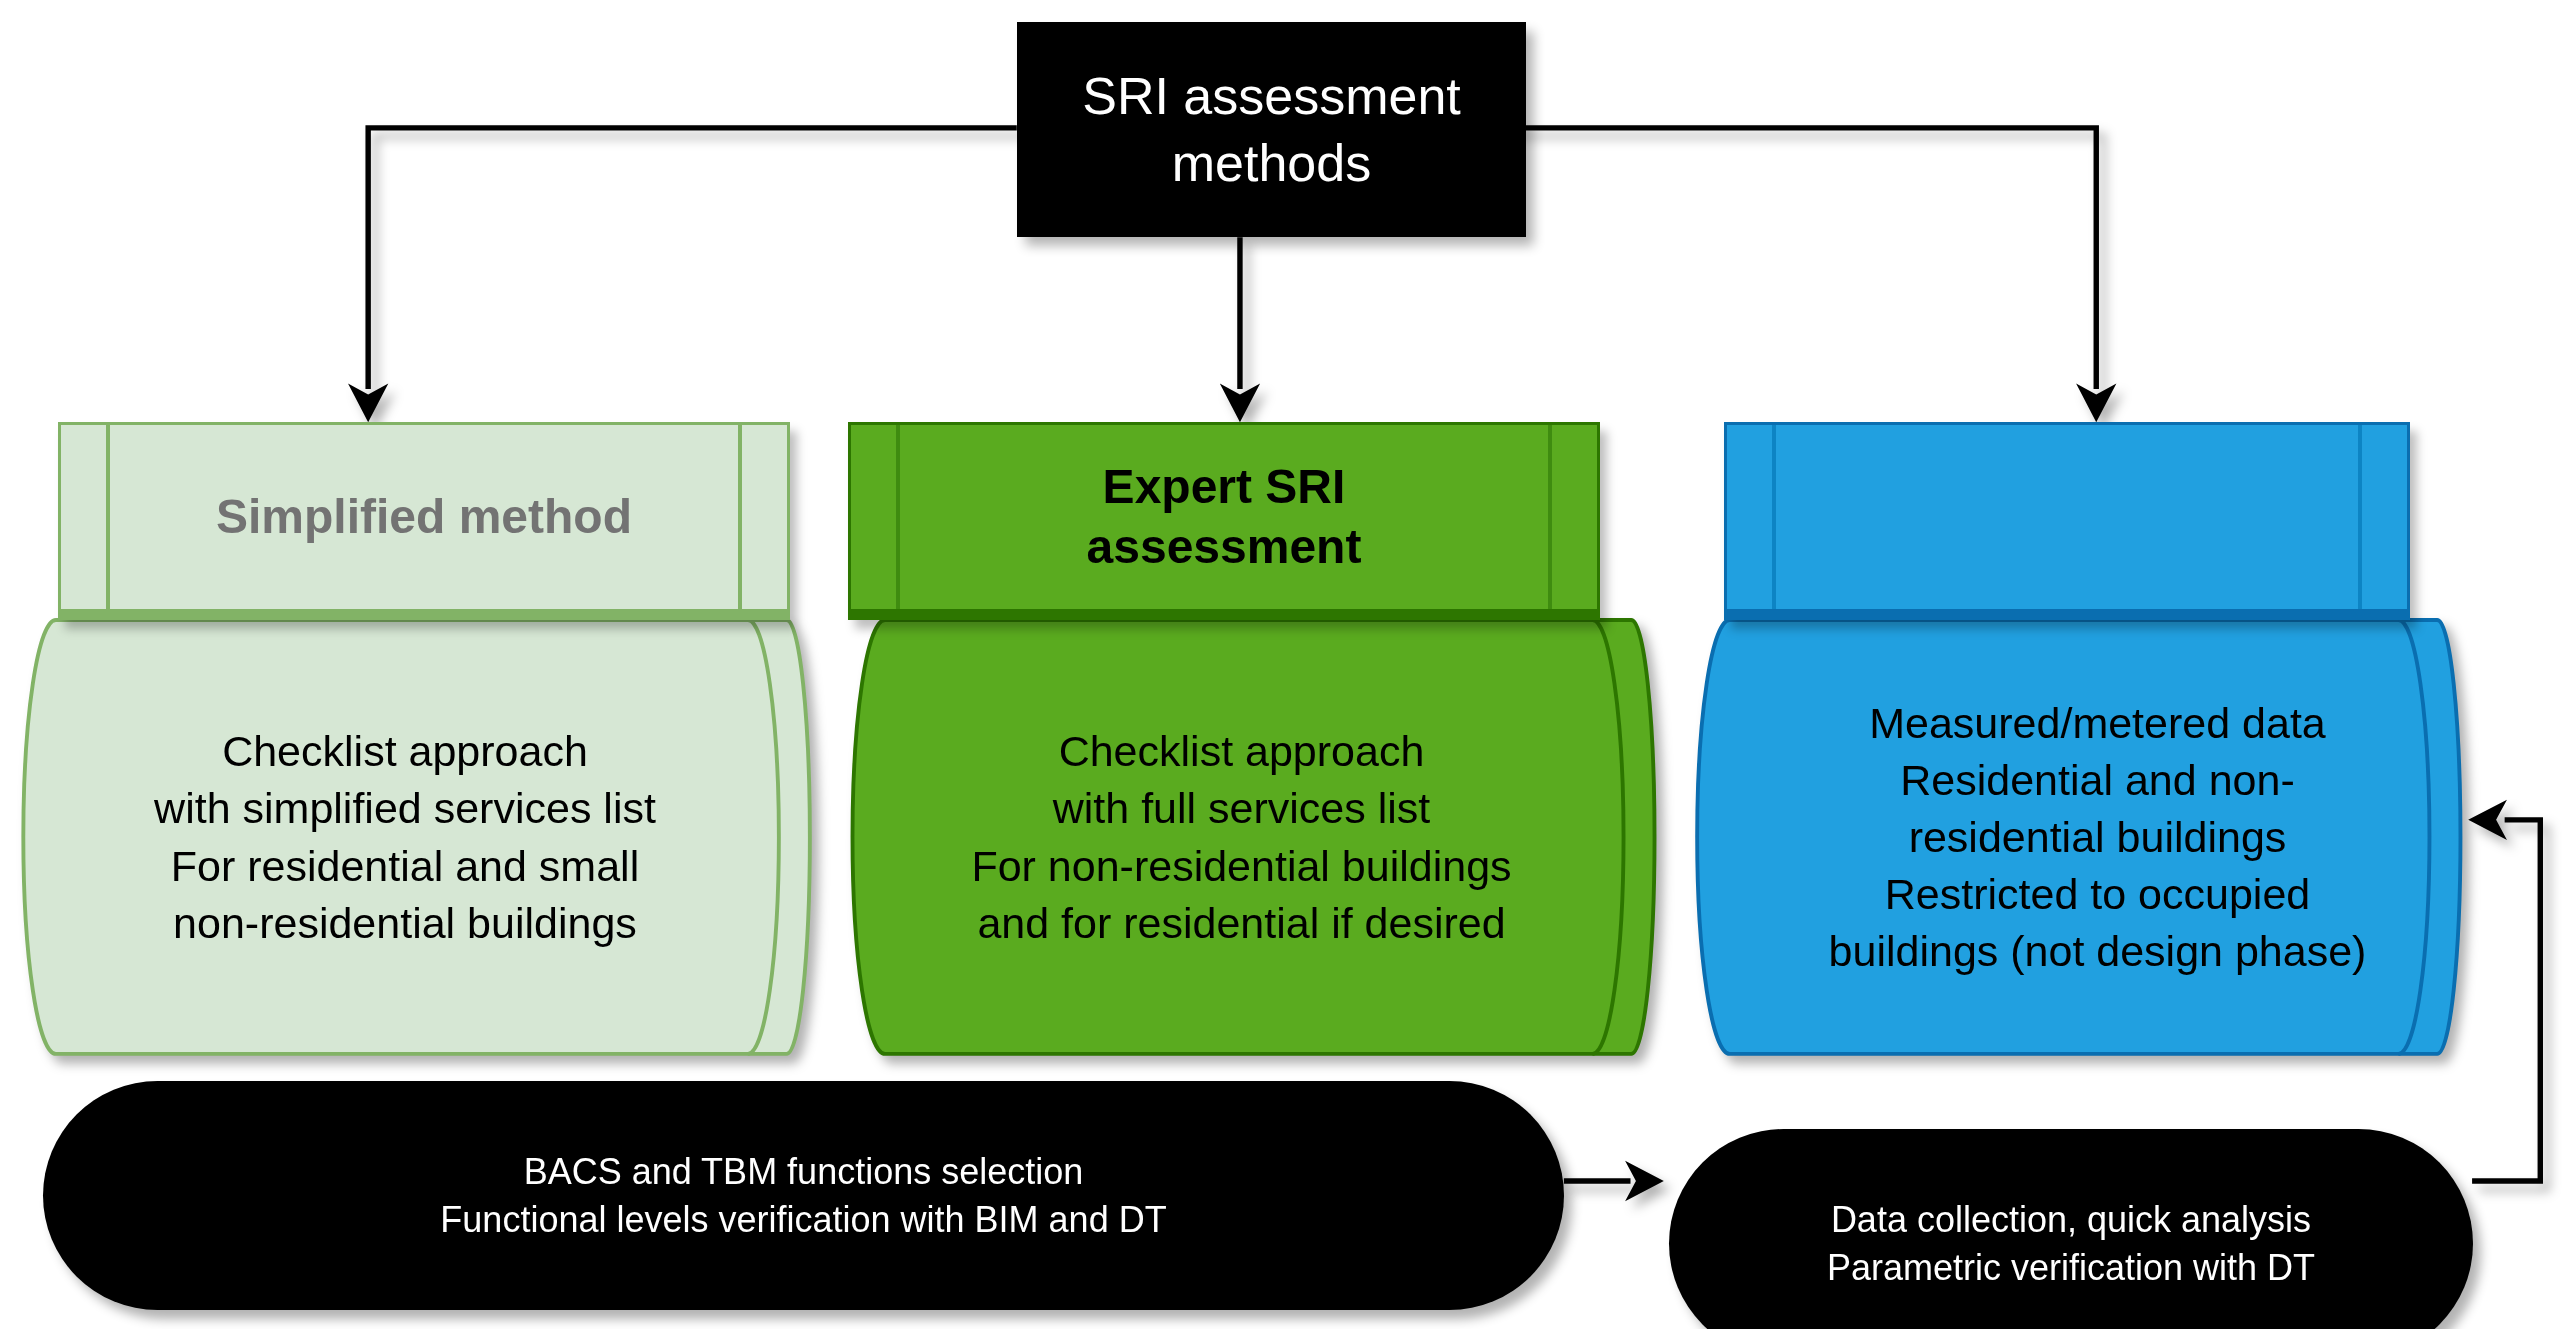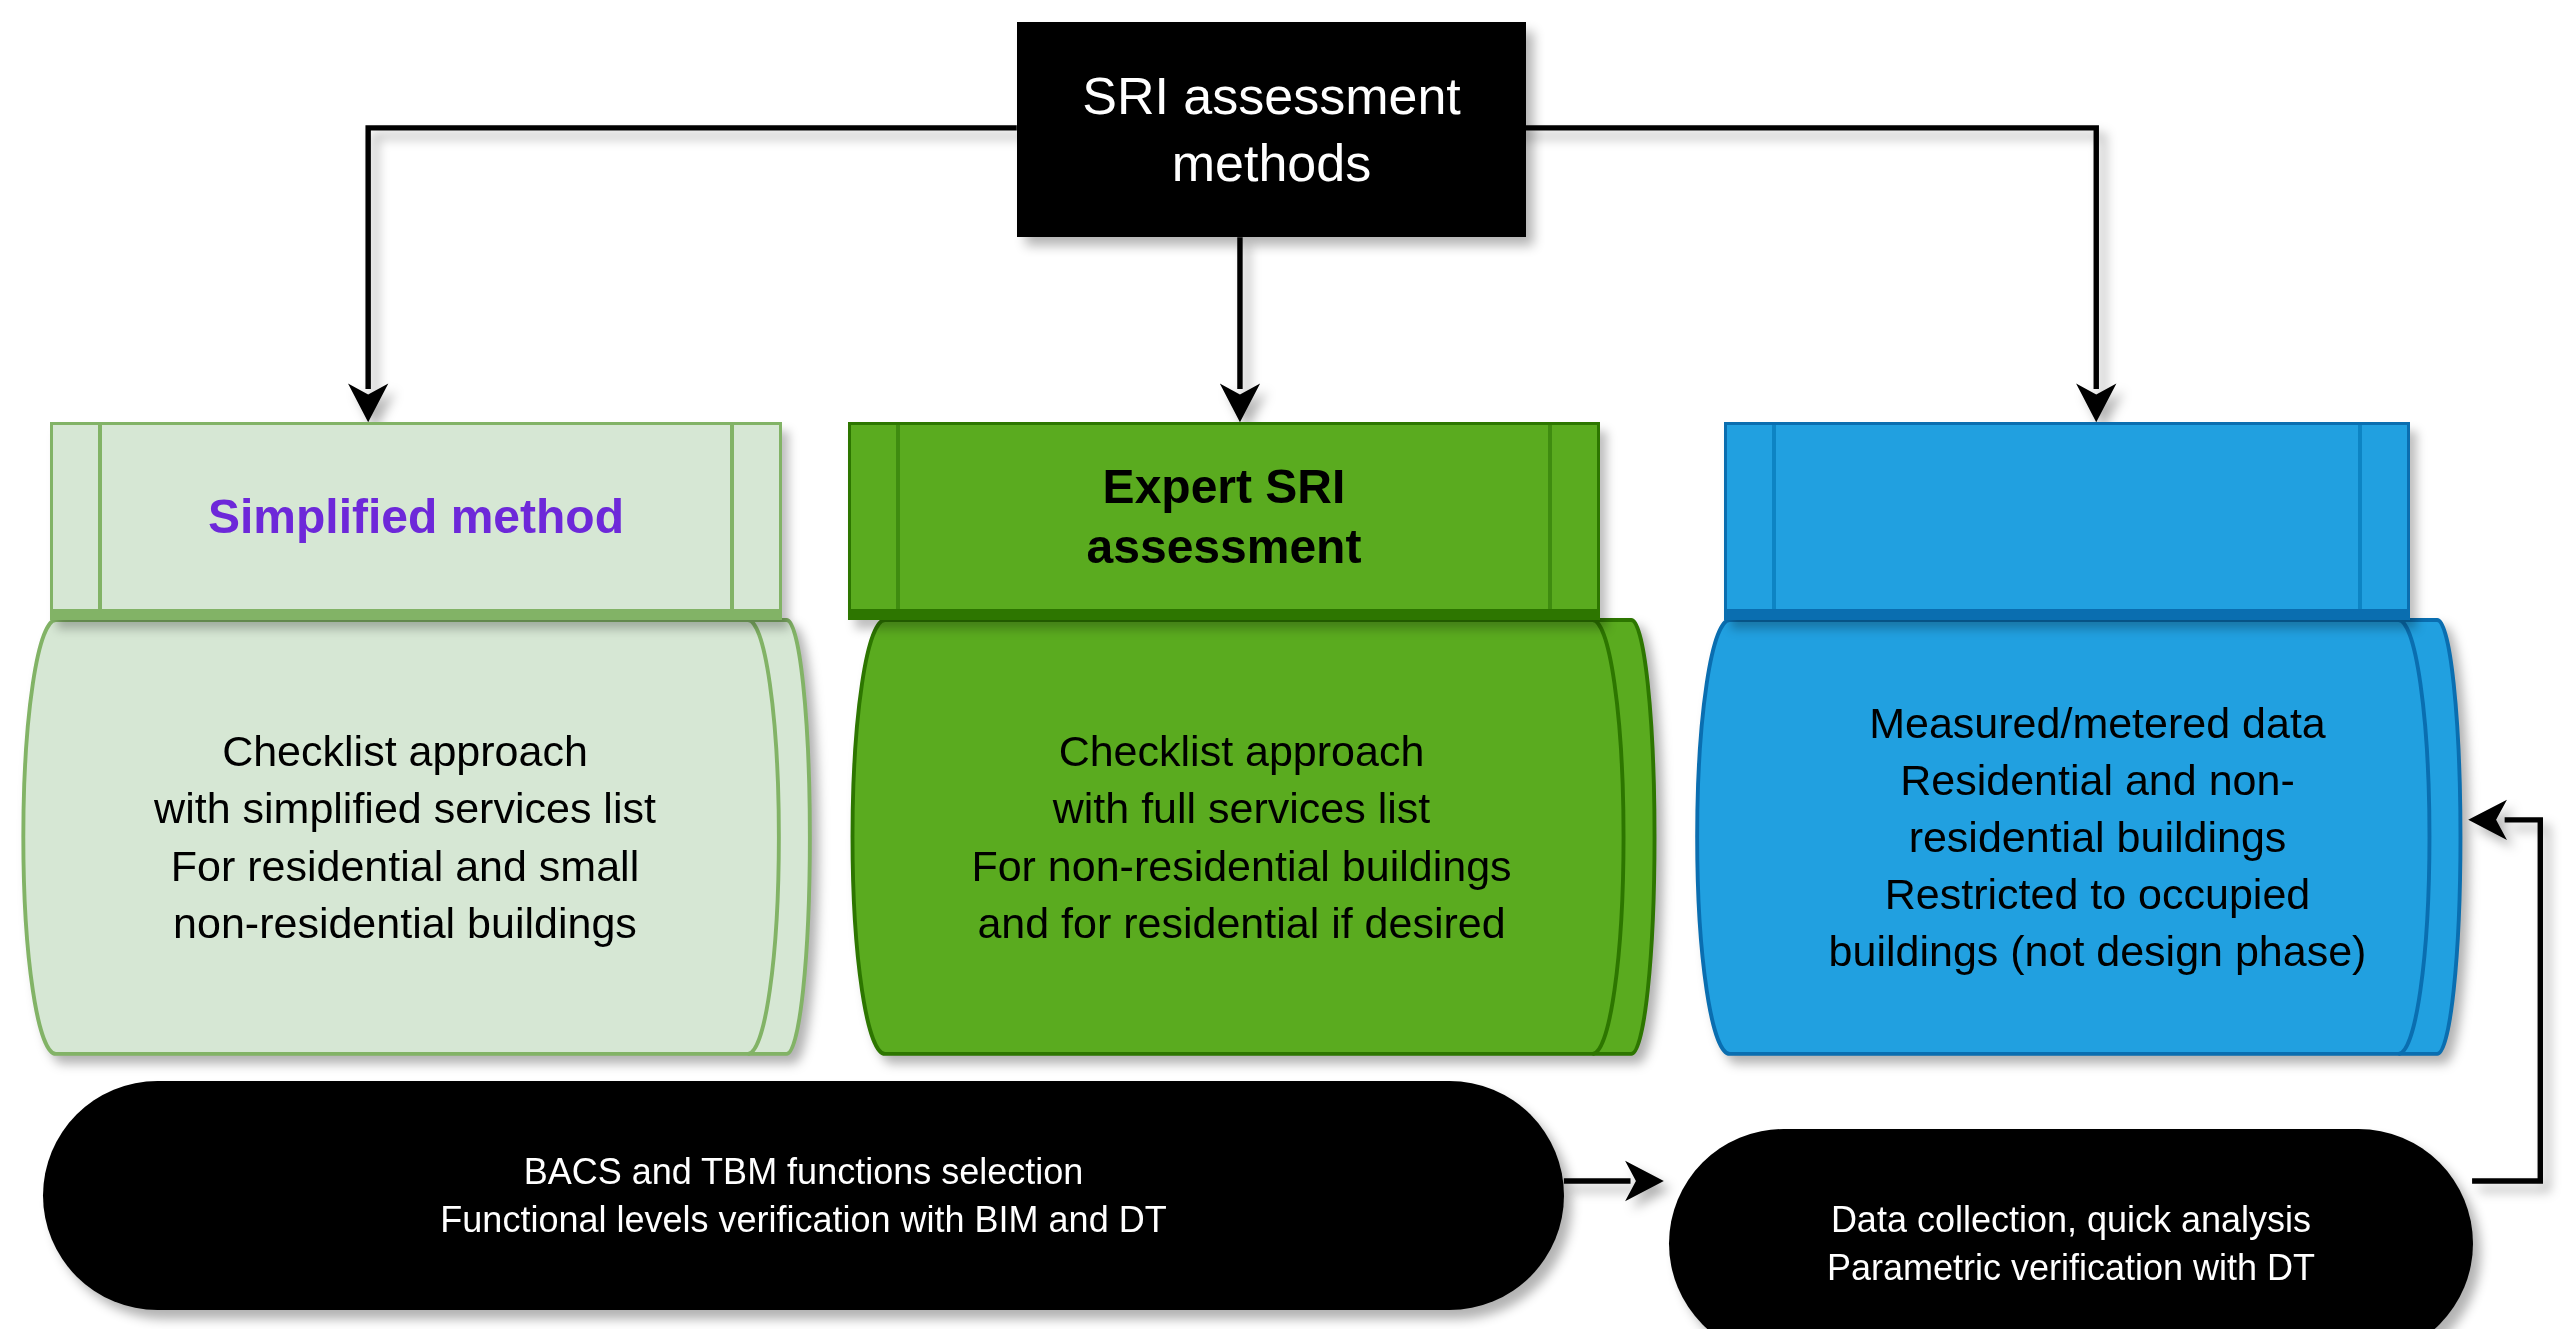--- a/index.html
+++ b/index.html
@@ -89,21 +89,21 @@
     <path d="M 2232 800 A 42 280 0 0 0 2232 1360 L 3145 1360 A 30 280 0 0 0 3145 800 Z" stroke-width="5" fill="#21a0e0" stroke="#0a6eb0"></path>
     <path d="M 3095 800 A 40 280 0 0 1 3095 1360" fill="none" stroke-width="5" stroke="#0a6eb0"></path>
   </g>
 </svg>
 
 <div id="root-node" class="abs center-txt" style="background: rgb(0, 0, 0); color: rgb(255, 255, 255);">
   <span>SRI assessment
 methods</span>
 </div>
 
-<div id="header-simplified" class="abs center-txt col-header" style="background: rgb(214, 231, 212); border-color: rgb(130, 179, 102); color: #6d28d9;">
+<div id="header-simplified" class="abs center-txt col-header" style="background: rgb(214, 231, 212); border-color: rgb(130, 179, 102); color: #737373; margin-left: 8px;">
   <div class="inner-line l" style="background: rgb(130, 179, 102);"></div>
   <div class="inner-line r" style="background: rgb(130, 179, 102);"></div>
   <span>Simplified method</span>
 </div>
 
 <div id="header-expert" class="abs center-txt col-header" style="background: rgb(90, 171, 31); border-color: rgb(45, 118, 0); color: rgb(0, 0, 0);">
   <div class="inner-line l" style="background: rgb(63, 140, 16);"></div>
   <div class="inner-line r" style="background: rgb(63, 140, 16);"></div>
   <span>Expert SRI
 assessment</span>

